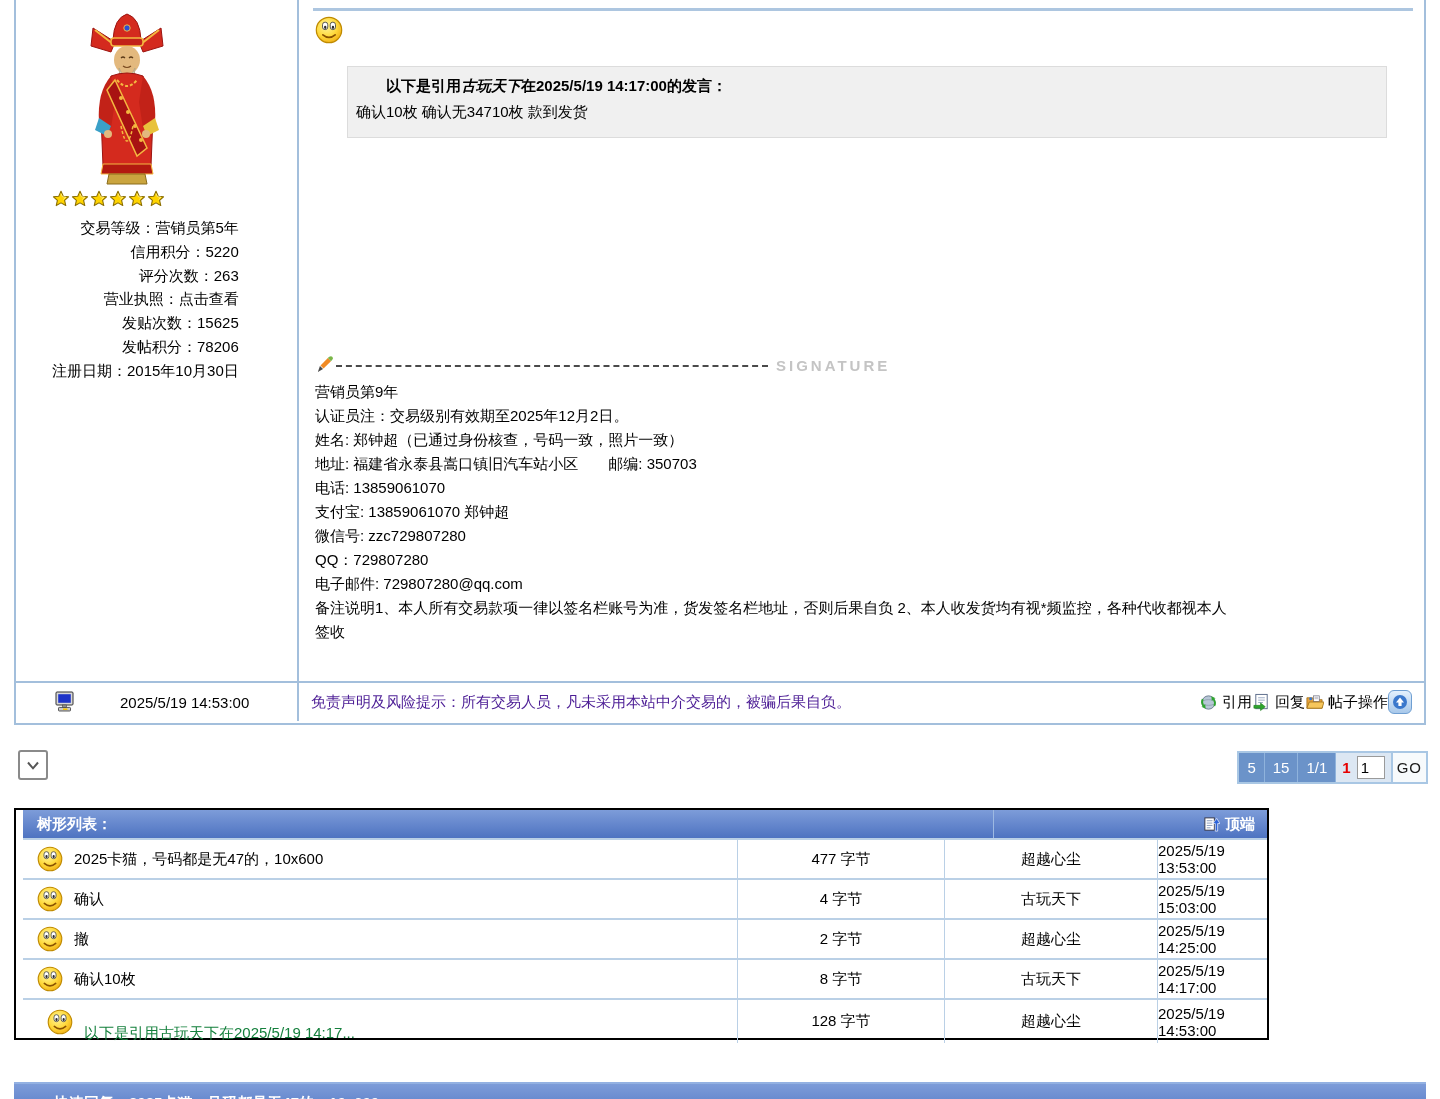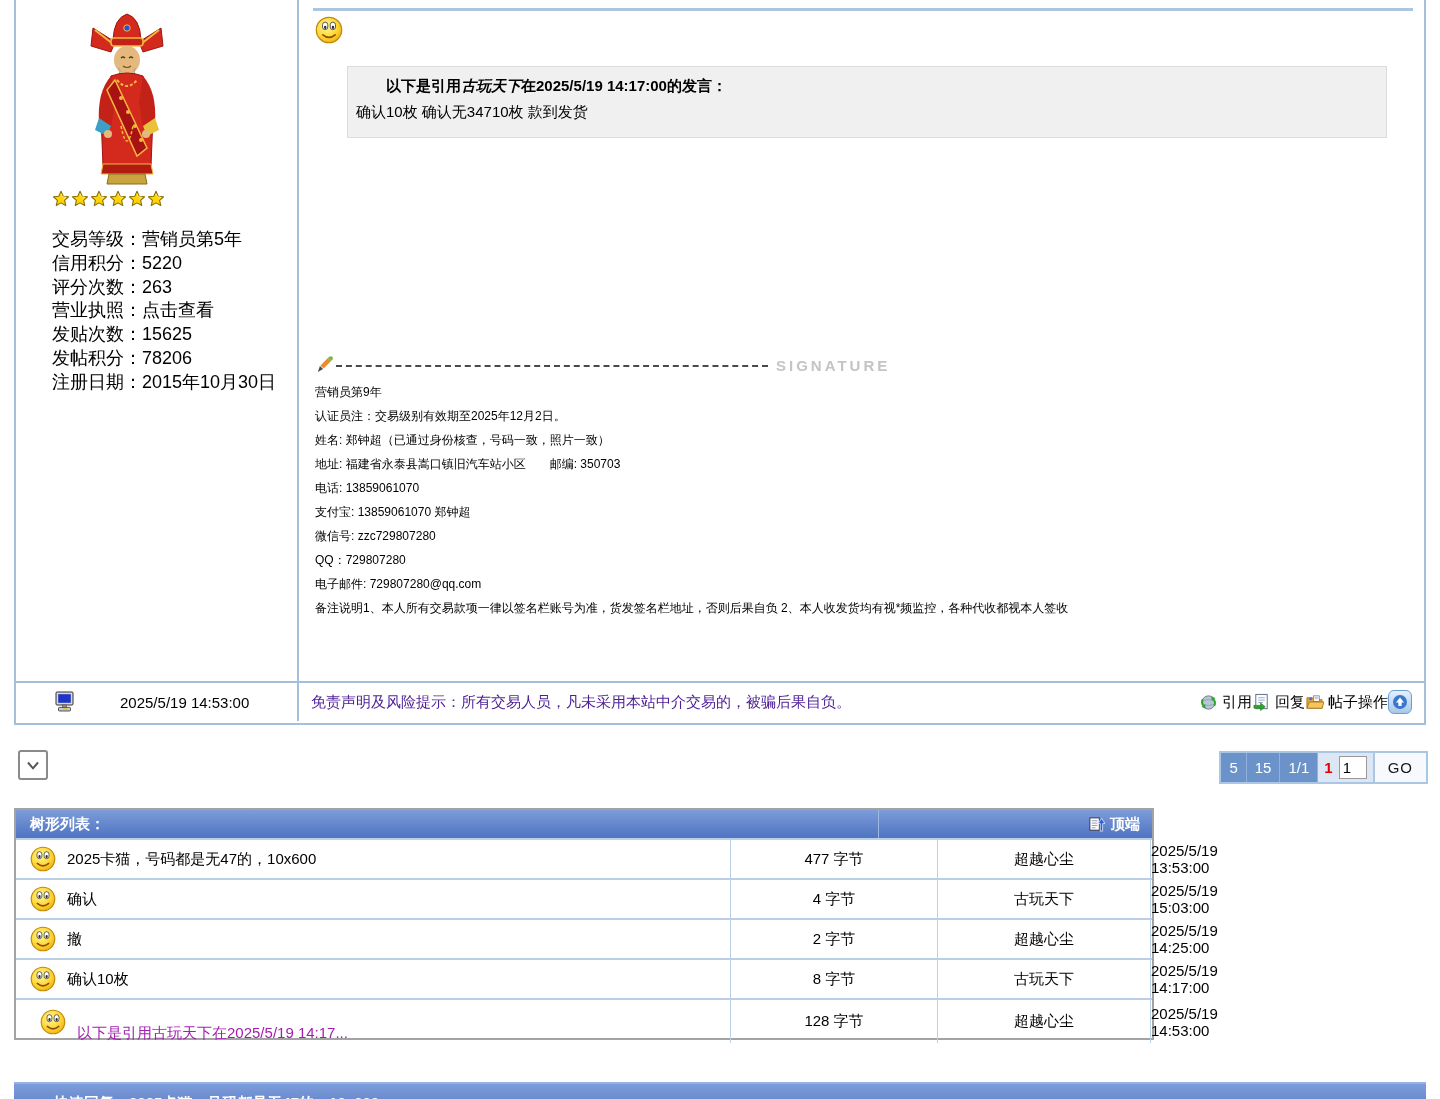--- a/index.html
+++ b/index.html
@@ -10,36 +10,36 @@
   
   #post-table { position:absolute; left:14px; top:0; width:1412px; height:725px;
     border-left:2px solid #a3bfdc; border-right:2px solid #a3bfdc; border-bottom:2px solid #a3bfdc; }
   .v-divider { position:absolute; left:281px; top:0; width:2px; height:721px; background:#a3bfdc; }
   .h-divider { position:absolute; left:0; top:681px; width:100%; height:2px; background:#a3bfdc; }
 
   .left-cell { position:absolute; left:0; top:0; width:281px; height:681px; }
   .avatar-wrap { position:absolute; left:56px; top:6px; width:110px; height:182px; }
   .stars-row { position:absolute; left:36px; top:190px; display:flex; gap:1px; }
   .stars-row svg { width:18px; height:18px; }
-  .stats { position:absolute; left:36px; top:228px; font-size:18px; line-height:23.8px; }
+  .stats { position:absolute; left:36px; top:216px; font-size:15px; line-height:23.8px;text-align:right; }
 
   .right-cell { position:absolute; left:283px; top:0; width:1127px; height:681px; }
   .top-rule { position:absolute; left:14px; top:8px; width:1100px; height:3px; background:#adc6e0; }
   .post-smiley { position:absolute; left:16px; top:16px; width:28px; height:28px; }
   .quote-box { position:absolute; left:48px; top:66px; width:1040px; height:72px;
     background:#f0f0f0; border:1px solid #dcdcdc; font-size:15px; }
   .quote-head { margin:10px 11px 0 0; text-indent:38px; font-weight:bold; }
   .quote-head .qauthor { font-style:italic; }
   .quote-body { margin:7px 0 0 8px; }
 
   .sig-row { position:absolute; left:16px; top:354px; display:flex; align-items:center; height:20px; }
   .sig-pencil { width:19px; height:19px; margin-right:2px; }
   .sig-dashes { width:432px; border-top:2px dashed #4a4a4a; height:0; margin-top:4px; }
   .sig-label { margin-left:8px; margin-top:2px; font-size:15px; letter-spacing:3px; color:#c4c4c4; font-weight:bold; }
-  .sig-text { position:absolute; left:16px; top:380px; width:912px; font-size:12px; line-height:24px; }
+  .sig-text { position:absolute; left:16px; top:380px; width:912px; font-size:15px; line-height:24px; }
 
   .bottom-left { position:absolute; left:0; top:683px; width:281px; height:38px;
     display:flex; align-items:center; }
   .pc-icon { width:24px; height:23px; margin-left:38px; }
   .post-time { margin-left:42px; font-size:15px; }
   .bottom-right { position:absolute; left:283px; top:683px; width:1127px; height:38px;
     display:flex; align-items:center; }
   .disclaimer { margin-left:12px; font-size:15px; color:#4c1d95; }
   .actions { margin-left:auto; display:flex; align-items:center; margin-right:14px; }
   .action { display:flex; align-items:center; gap:4px; font-size:15px; cursor:pointer; }
@@ -53,37 +53,37 @@
     background:#fff; border:2px solid #8a8a8a; border-radius:3px;
     display:flex; align-items:center; justify-content:center; cursor:pointer; }
   .pagination { position:absolute; right:12px; top:751px; height:33px;
     display:flex; align-items:stretch; border:2px solid #a9c7e4; background:#dce7f3; }
   .pg-blue { background:#6b93c9; color:#fff; font-size:15px; display:flex; align-items:center;
     padding:0 8px; border-right:1px solid #8fb3dc; }
   .pg-cur { color:#e60000; font-weight:bold; font-size:15px; display:flex; align-items:center; padding:0 6px; }
   .pg-input { width:28px; height:23px; align-self:center; border:1px solid #9a9a9a;
     font-size:15px; padding-left:3px; font-family:"Liberation Sans",sans-serif; }
   .pg-go { background:#f7fafc; color:#1a1a1a; font-size:15px; letter-spacing:1px;
-    display:flex; align-items:center; padding:0 13px; margin-left:6px;
+    display:flex; align-items:center; padding:0 4px; margin-left:6px;
     border-left:2px solid #a9c7e4; cursor:pointer; }
 
   
-  #tree-table { position:absolute; left:14px; top:808px; width:1140px; border:2px solid #a3a3a3; }
+  #tree-table { position:absolute; left:14px; top:808px; width:1255px; border:2px solid #000000;padding-left:7px; }
   .tree-header { height:28px; display:flex; color:#fff; font-weight:bold; font-size:15px;
     background:linear-gradient(180deg,#7d9cd9 0%,#4e73c1 100%); }
   .tree-header-left { flex:1; display:flex; align-items:center; padding-left:14px; }
   .tree-header-right { width:274px; border-left:1px solid #9db9e2; display:flex; align-items:center;
     justify-content:flex-end; padding-right:12px; gap:5px; cursor:pointer; }
   .tree-row { display:grid; grid-template-columns:714px 207px 213px 1fr; height:40px;
     border-top:2px solid #bad0e6; font-size:15px; background:#fff; }
   .tr-title { display:flex; align-items:center; gap:11px; padding-left:14px; cursor:pointer; }
   .tr-title.indent { padding-left:24px; }
   .tr-title svg { width:26px; height:26px; flex:0 0 auto; }
   .tr-cell { display:flex; align-items:center; justify-content:center; border-left:1px solid #bad0e6; }
-  .red-text { color:#a21caf;margin-top:24px; }
+  .red-text { color:#15803d;margin-top:24px; }
 
   
   #quick-reply { position:absolute; left:14px; top:1082px; width:1412px; height:40px;
     background:linear-gradient(180deg,#7d9cd9 0%,#4e73c1 100%);
     border-top:2px solid #93b1e2; color:#fff; font-weight:bold; font-size:15px;
     display:flex; align-items:center; padding-left:40px; }
 </style>
 </head>
 <body>
 

